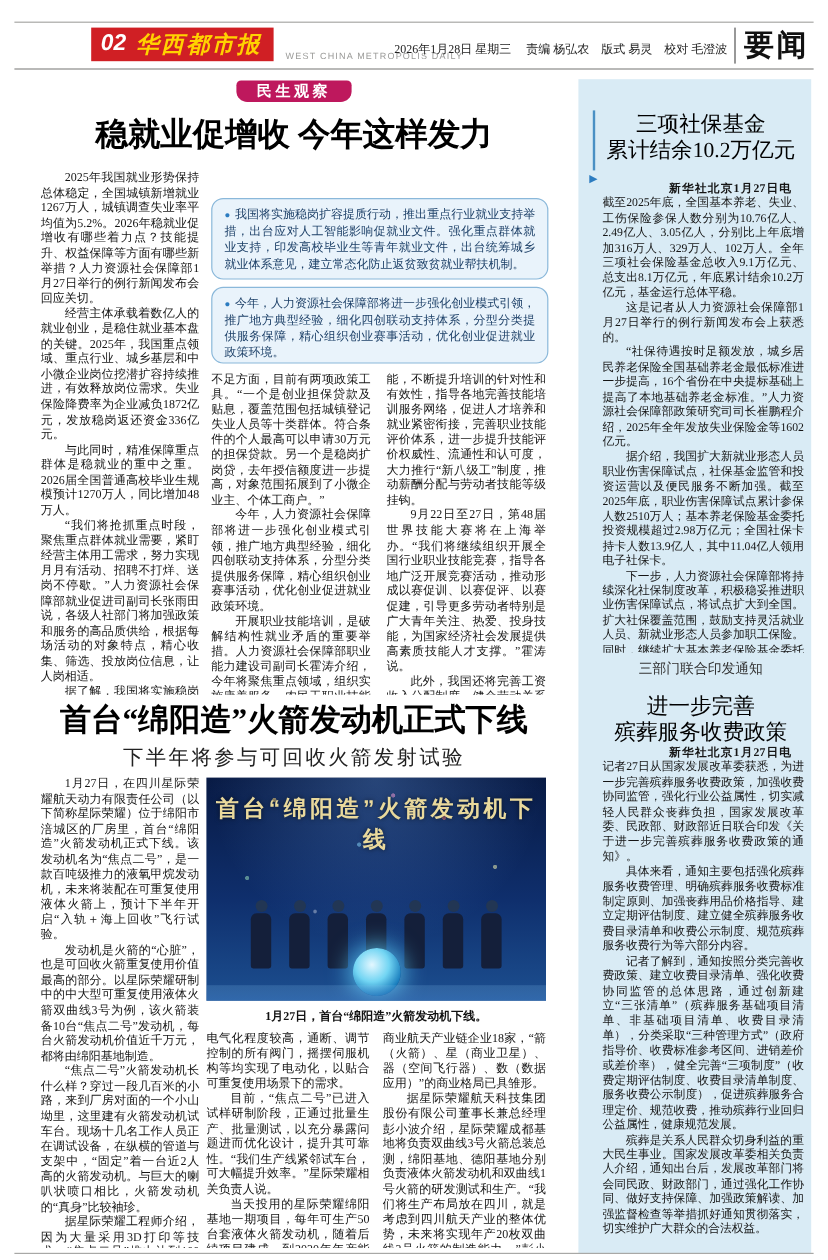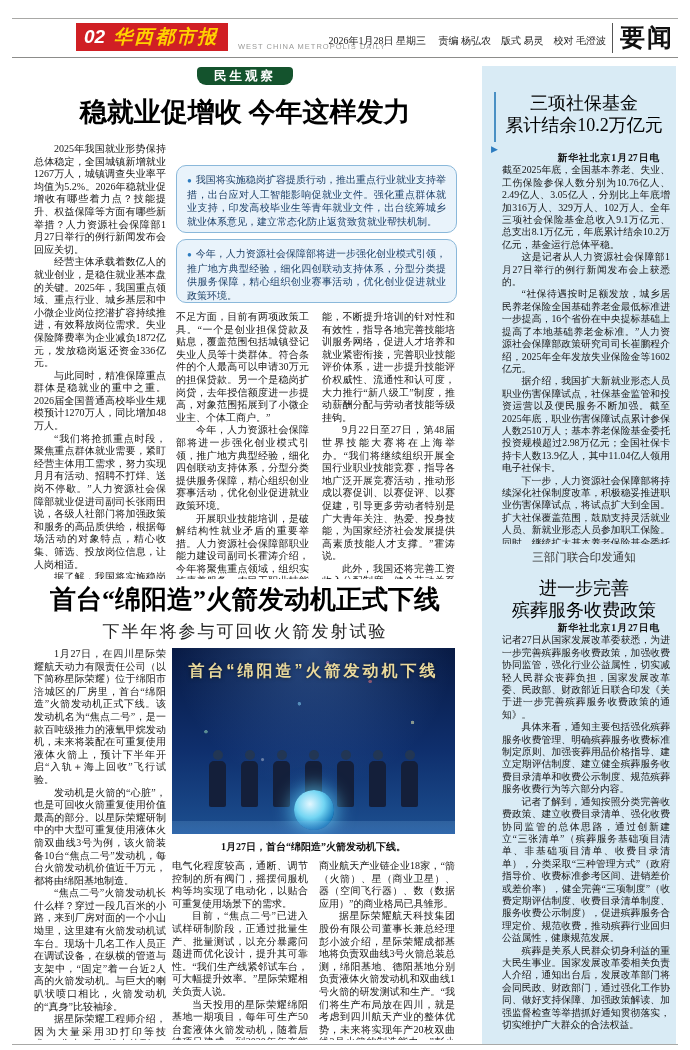--- a/index.html
+++ b/index.html
@@ -11,21 +11,21 @@
             display:flex;align-items:center;padding:0 10px 0 8px;gap:8px;margin-left:42px;}
   .pagenum{color:#fff;font-weight:bold;font-size:19px;font-style:italic;font-family:"Liberation Sans",sans-serif;}
   .mast-cn{color:#ffd200;font-weight:900;font-size:19px;font-style:italic;letter-spacing:2px;}
   .mast-en{position:absolute;left:238px;top:42px;font-size:7.5px;color:#9a9a98;letter-spacing:1px;
            font-family:"Liberation Sans",sans-serif;}
   .meta{position:absolute;left:300px;top:34px;width:306px;text-align:right;font-size:10px;color:#222;}
   .meta span{margin-left:10px;}
   .section-divider{position:absolute;left:612px;top:23px;width:1px;height:30px;background:#555;}
   .section-label{position:absolute;left:620px;top:21px;font-size:25px;font-weight:900;color:#111;letter-spacing:2px;}
   
-  .badge{position:absolute;left:197px;top:67px;width:96px;height:18px;background:#14532d;color:#fff;
+  .badge{position:absolute;left:197px;top:67px;width:96px;height:18px;background:#be185d;color:#fff;
          border-radius:4px 4px 9px 9px;text-align:center;font-size:12.5px;font-weight:bold;line-height:18px;
          letter-spacing:3px;font-family:"Liberation Sans",sans-serif;}
   .h1{position:absolute;left:30px;top:92px;width:430px;text-align:center;font-size:27px;line-height:40px;
       font-weight:900;color:#000;}
   .col{position:absolute;overflow:hidden;font-size:10px;line-height:12.6px;text-align:justify;color:#151515;}
   .col p{margin:0;text-indent:2em;}
   .col p.cont{text-indent:0;}
   .qbox{position:absolute;background:#e9f3fb;border:1px solid #8ab8da;border-radius:10px;
         padding:7px 10px;font-size:10px;line-height:13.5px;color:#1d4068;text-align:justify;overflow:hidden;}
   .qbox .blt{color:#2c7cc0;font-size:8px;margin-right:4px;}
@@ -50,21 +50,21 @@
   .photo::before{content:"";position:absolute;inset:0;
      background-image:
        radial-gradient(circle at 20% 10%,rgba(255,215,120,.55) 0 1.5px,transparent 2px),
        radial-gradient(circle at 70% 18%,rgba(255,120,120,.5) 0 1.5px,transparent 2px),
        radial-gradient(circle at 45% 30%,rgba(140,220,255,.5) 0 1.5px,transparent 2px),
        radial-gradient(circle at 85% 40%,rgba(255,255,180,.5) 0 1.5px,transparent 2px),
        radial-gradient(circle at 12% 45%,rgba(180,255,200,.45) 0 1.5px,transparent 2px),
        radial-gradient(circle at 55% 8%,rgba(255,160,220,.5) 0 1.5px,transparent 2px),
        radial-gradient(circle at 32% 60%,rgba(255,255,255,.35) 0 1px,transparent 2px),
        radial-gradient(circle at 50% 0%,rgba(120,180,255,.28),transparent 60%);}
-  .photo-banner{position:relative;margin-top:13px;text-align:center;color:#e9d99c;font-size:16px;
+  .photo-banner{position:relative;margin-top:13px;text-align:center;color:#e9d99c;font-size:19px;
                 font-weight:bold;letter-spacing:3px;text-shadow:0 0 4px rgba(0,0,0,.6);
                 font-family:"Liberation Sans",sans-serif;}
   .people{position:absolute;left:0;right:0;bottom:26px;display:flex;justify-content:center;gap:13px;}
   .person{width:19px;height:58px;position:relative;}
   .person .head{width:10px;height:10px;border-radius:50%;background:#223654;margin:0 auto;}
   .person .torso{width:17px;height:46px;background:#141f3a;border-radius:5px 5px 2px 2px;margin:1px auto 0;}
   .orb{position:absolute;left:50%;bottom:4px;width:40px;height:40px;margin-left:-20px;border-radius:50%;
        background:radial-gradient(circle at 40% 35%,#e3f7ff,#72d5f3 40%,#1478ba 75%,rgba(10,40,90,0));
        box-shadow:0 0 18px 4px rgba(90,198,240,.75);}
   .stage{position:absolute;left:0;right:0;bottom:0;height:13px;

